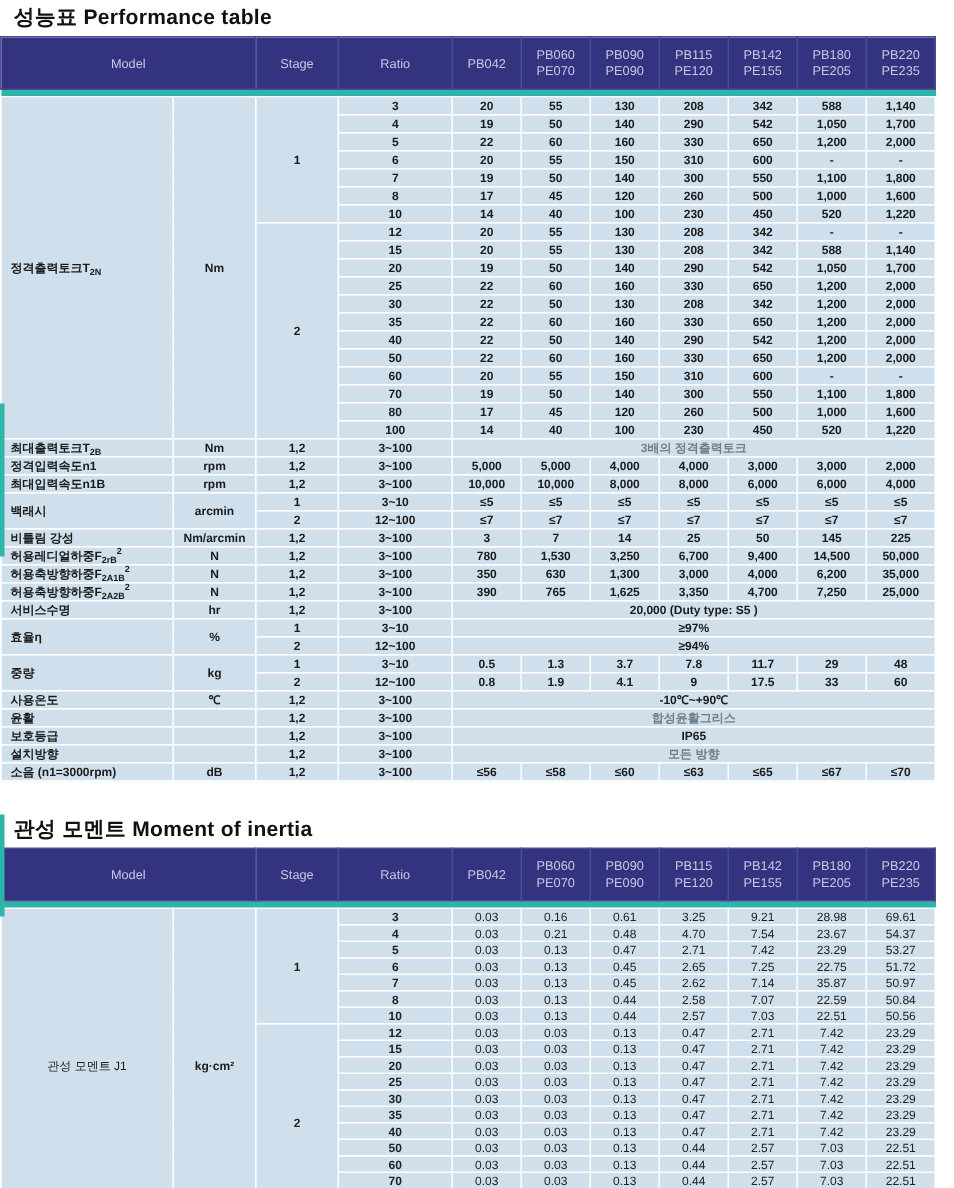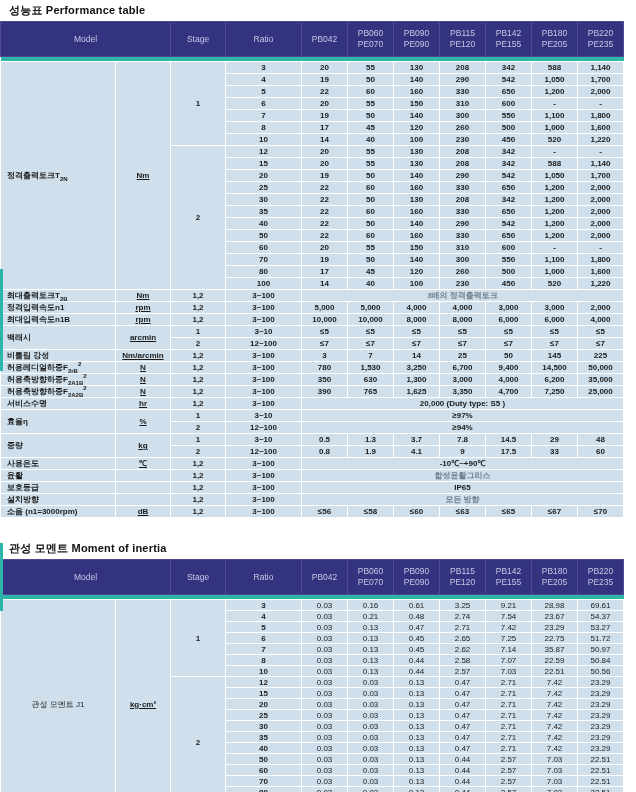--- a/index.html
+++ b/index.html
@@ -2,21 +2,21 @@
 <html><head>
 <meta charset="utf-8">
 <style>
   html,body{margin:0;padding:0;}
   body{
     width:636px;height:792px;background:#ffffff;overflow:hidden;position:relative;
     font-family:"Liberation Sans", sans-serif;
     -webkit-font-smoothing:antialiased;
   }
   .doc-title{
-    font-size:11px;font-weight:bold;color:#111;
+    font-size:14px;font-weight:bold;color:#111;
     margin:3px 0 3px 9px;letter-spacing:0.2px;
   }
   .t2title{margin-top:23px;}
   table{
     border-collapse:collapse;table-layout:fixed;width:623px;margin-left:0;
   }
   col.c-label{width:115px}
   col.c-unit{width:55px}
   col.c-stage{width:55px}
   col.c-ratio{width:76px}
@@ -35,21 +35,21 @@
     padding:0;line-height:9px;
   }
   #t1 tbody td{height:11px;font-weight:bold;}
   #t2 tbody td{height:10px;font-weight:normal;color:#222;}
   tbody td.lbl{
     text-align:left;padding-left:6px;font-weight:bold;color:#1b1b1b;
   }
   tbody td.lbl2{
     text-align:center;font-weight:normal;color:#6e7f8d;
   }
-  tbody td.unit{font-weight:bold;text-decoration:underline;}
+  tbody td.unit{font-weight:bold;}
   #t2 tbody td.unit{font-weight:bold;color:#1b1b1b;}
   tbody td.stage{font-weight:bold;}
   #t2 tbody td.stage, #t2 tbody td.ratio{font-weight:bold;}
   tbody td.muted{color:#6e7f8d;font-weight:bold;text-align:center;}
   sub{font-size:6px;line-height:0;}
   sup{font-size:6px;line-height:0;}
   .edge-mark{position:absolute;left:0;width:3px;background:#2db5aa;}
   .m1{top:269px;height:102px;}
   .m2{top:543px;height:68px;}
 </style>
@@ -417,21 +417,21 @@
         </tr>
         <tr>
           <td rowspan="2" class="lbl"><span>중량</span></td>
           <td rowspan="2" class="unit"><span>kg</span></td>
           <td class="stage"><span>1</span></td>
           <td><span>3~10</span></td>
           <td><span>0.5</span></td>
           <td><span>1.3</span></td>
           <td><span>3.7</span></td>
           <td><span>7.8</span></td>
-          <td><span>14.5</span></td>
+          <td><span>11.7</span></td>
           <td><span>29</span></td>
           <td><span>48</span></td>
         </tr>
         <tr>
           <td class="stage"><span>2</span></td>
           <td><span>12~100</span></td>
           <td><span>0.8</span></td>
           <td><span>1.9</span></td>
           <td><span>4.1</span></td>
           <td><span>9</span></td>
@@ -529,21 +529,21 @@
           <td><span>3.25</span></td>
           <td><span>9.21</span></td>
           <td><span>28.98</span></td>
           <td><span>69.61</span></td>
         </tr>
         <tr>
           <td class="ratio"><span>4</span></td>
           <td><span>0.03</span></td>
           <td><span>0.21</span></td>
           <td><span>0.48</span></td>
-          <td><span>2.74</span></td>
+          <td><span>4.70</span></td>
           <td><span>7.54</span></td>
           <td><span>23.67</span></td>
           <td><span>54.37</span></td>
         </tr>
         <tr>
           <td class="ratio"><span>5</span></td>
           <td><span>0.03</span></td>
           <td><span>0.13</span></td>
           <td><span>0.47</span></td>
           <td><span>2.71</span></td>

